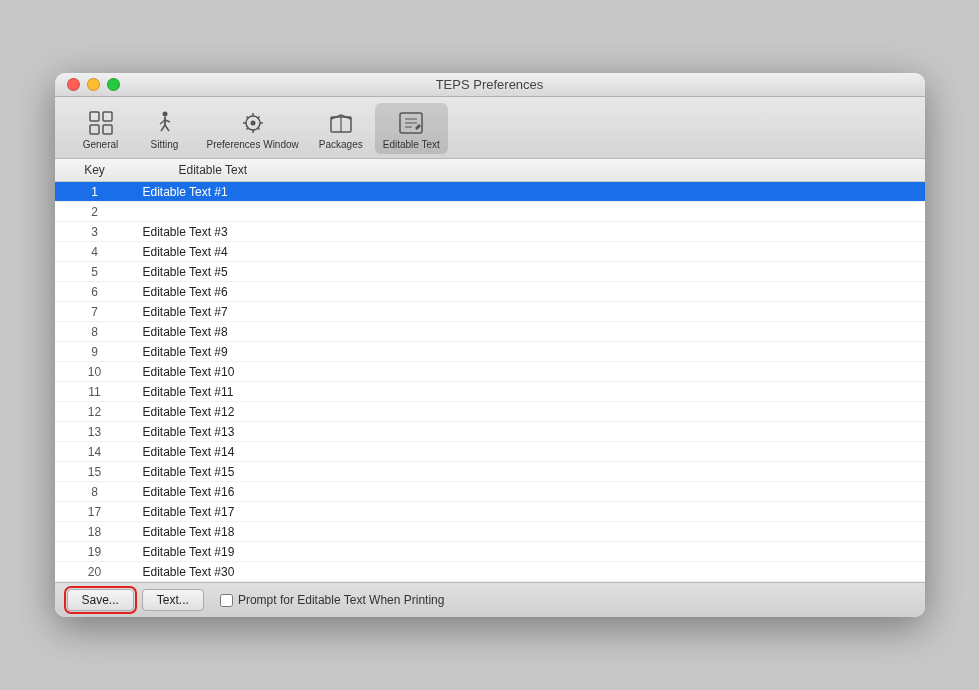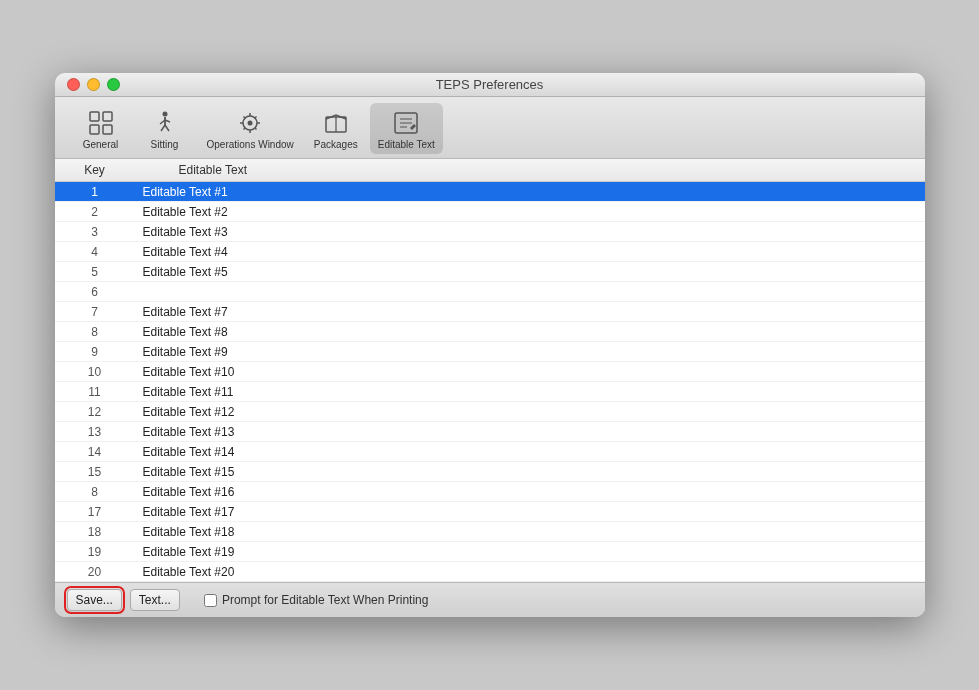--- a/index.html
+++ b/index.html
@@ -175,36 +175,36 @@
       display: flex;
       align-items: center;
       padding: 6px 12px;
       gap: 8px;
     }
 
     .btn {
       background: linear-gradient(to bottom, #f5f5f5, #e0e0e0);
       border: 1px solid #aaa;
       border-radius: 4px;
-      padding: 3px 8px;
+      padding: 3px 14px;
       font-size: 12px;
       cursor: pointer;
       color: #222;
     }
 
     .btn.highlighted {
       outline: 2px solid #e02020;
       outline-offset: 1px;
     }
 
     .checkbox-group {
       display: flex;
       align-items: center;
       gap: 5px;
-      margin-left: 16px;
+      margin-left: 8px;
     }
 
     .checkbox-group input[type="checkbox"] {
       width: 13px;
       height: 13px;
     }
 
     .checkbox-label {
       font-size: 12px;
       color: #333;
@@ -265,21 +265,21 @@
           <line x1="14" y1="4" x2="14" y2="7" stroke="#555" stroke-width="1.5"></line>
           <line x1="14" y1="21" x2="14" y2="24" stroke="#555" stroke-width="1.5"></line>
           <line x1="4" y1="14" x2="7" y2="14" stroke="#555" stroke-width="1.5"></line>
           <line x1="21" y1="14" x2="24" y2="14" stroke="#555" stroke-width="1.5"></line>
           <line x1="7.5" y1="7.5" x2="9.5" y2="9.5" stroke="#555" stroke-width="1.5"></line>
           <line x1="18.5" y1="18.5" x2="20.5" y2="20.5" stroke="#555" stroke-width="1.5"></line>
           <line x1="20.5" y1="7.5" x2="18.5" y2="9.5" stroke="#555" stroke-width="1.5"></line>
           <line x1="9.5" y1="18.5" x2="7.5" y2="20.5" stroke="#555" stroke-width="1.5"></line>
         </svg>
       </div>
-      <span class="toolbar-label">Operations Window</span>
+      <span class="toolbar-label">Preferences Window</span>
     </div>
 
     <div class="toolbar-item">
       <div class="toolbar-icon">
         <svg width="28" height="28" viewBox="0 0 28 28">
           <rect x="4" y="8" width="20" height="15" rx="1" fill="none" stroke="#555" stroke-width="1.5"></rect>
           <polyline points="4,10 14,6 24,10" fill="none" stroke="#555" stroke-width="1.5"></polyline>
           <line x1="14" y1="8" x2="14" y2="23" stroke="#555" stroke-width="1.2"></line>
         </svg>
       </div>
@@ -307,36 +307,36 @@
       <span class="col-text">Editable Text</span>
     </div>
     <div class="table-body" id="table-body">
 
     <div class="table-row selected">
           <span class="row-key">1</span>
           <span class="row-text">Editable Text #1</span>
         </div>
         <div class="table-row">
           <span class="row-key">2</span>
-          <span class="row-text">Editable Text #2</span>
         </div>
         <div class="table-row">
           <span class="row-key">3</span>
           <span class="row-text">Editable Text #3</span>
         </div>
         <div class="table-row">
           <span class="row-key">4</span>
           <span class="row-text">Editable Text #4</span>
         </div>
         <div class="table-row">
           <span class="row-key">5</span>
           <span class="row-text">Editable Text #5</span>
         </div>
         <div class="table-row">
           <span class="row-key">6</span>
+          <span class="row-text">Editable Text #6</span>
         </div>
         <div class="table-row">
           <span class="row-key">7</span>
           <span class="row-text">Editable Text #7</span>
         </div>
         <div class="table-row">
           <span class="row-key">8</span>
           <span class="row-text">Editable Text #8</span>
         </div>
         <div class="table-row">
@@ -378,21 +378,21 @@
         <div class="table-row">
           <span class="row-key">18</span>
           <span class="row-text">Editable Text #18</span>
         </div>
         <div class="table-row">
           <span class="row-key">19</span>
           <span class="row-text">Editable Text #19</span>
         </div>
         <div class="table-row">
           <span class="row-key">20</span>
-          <span class="row-text">Editable Text #20</span>
+          <span class="row-text">Editable Text #30</span>
         </div>
       </div>
   </div>
 
   <div class="bottom-bar">
     <button class="btn highlighted">Save...</button>
     <button class="btn">Text...</button>
     <div class="checkbox-group">
       <input type="checkbox" id="prompt-cb" style="">
       <label class="checkbox-label" for="prompt-cb">Prompt for Editable Text When Printing</label>

